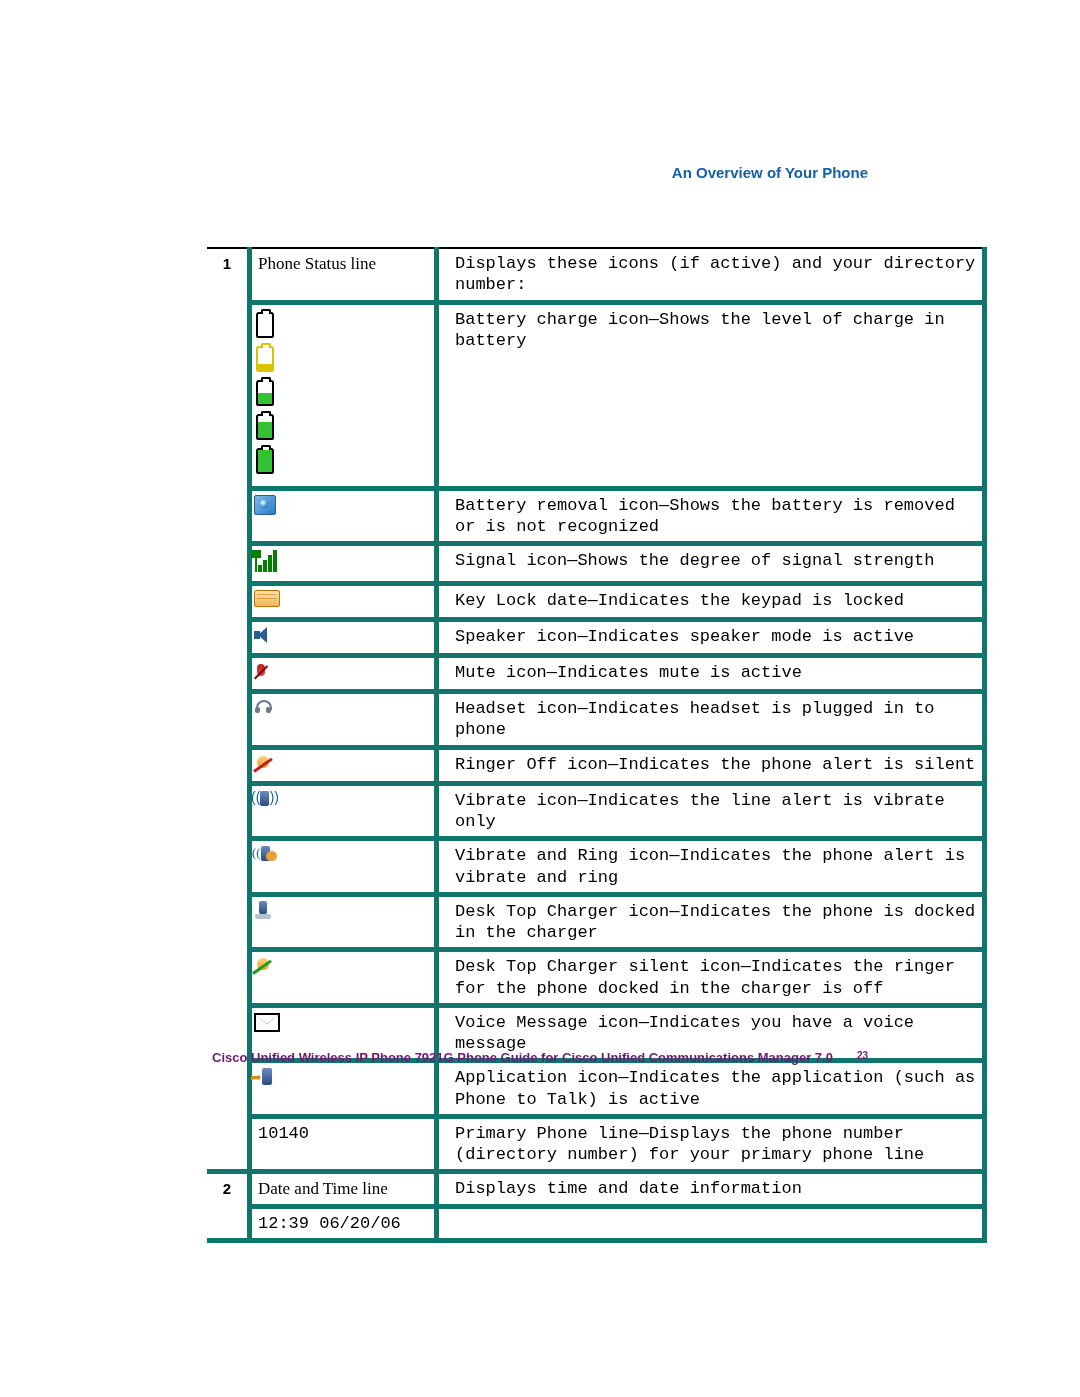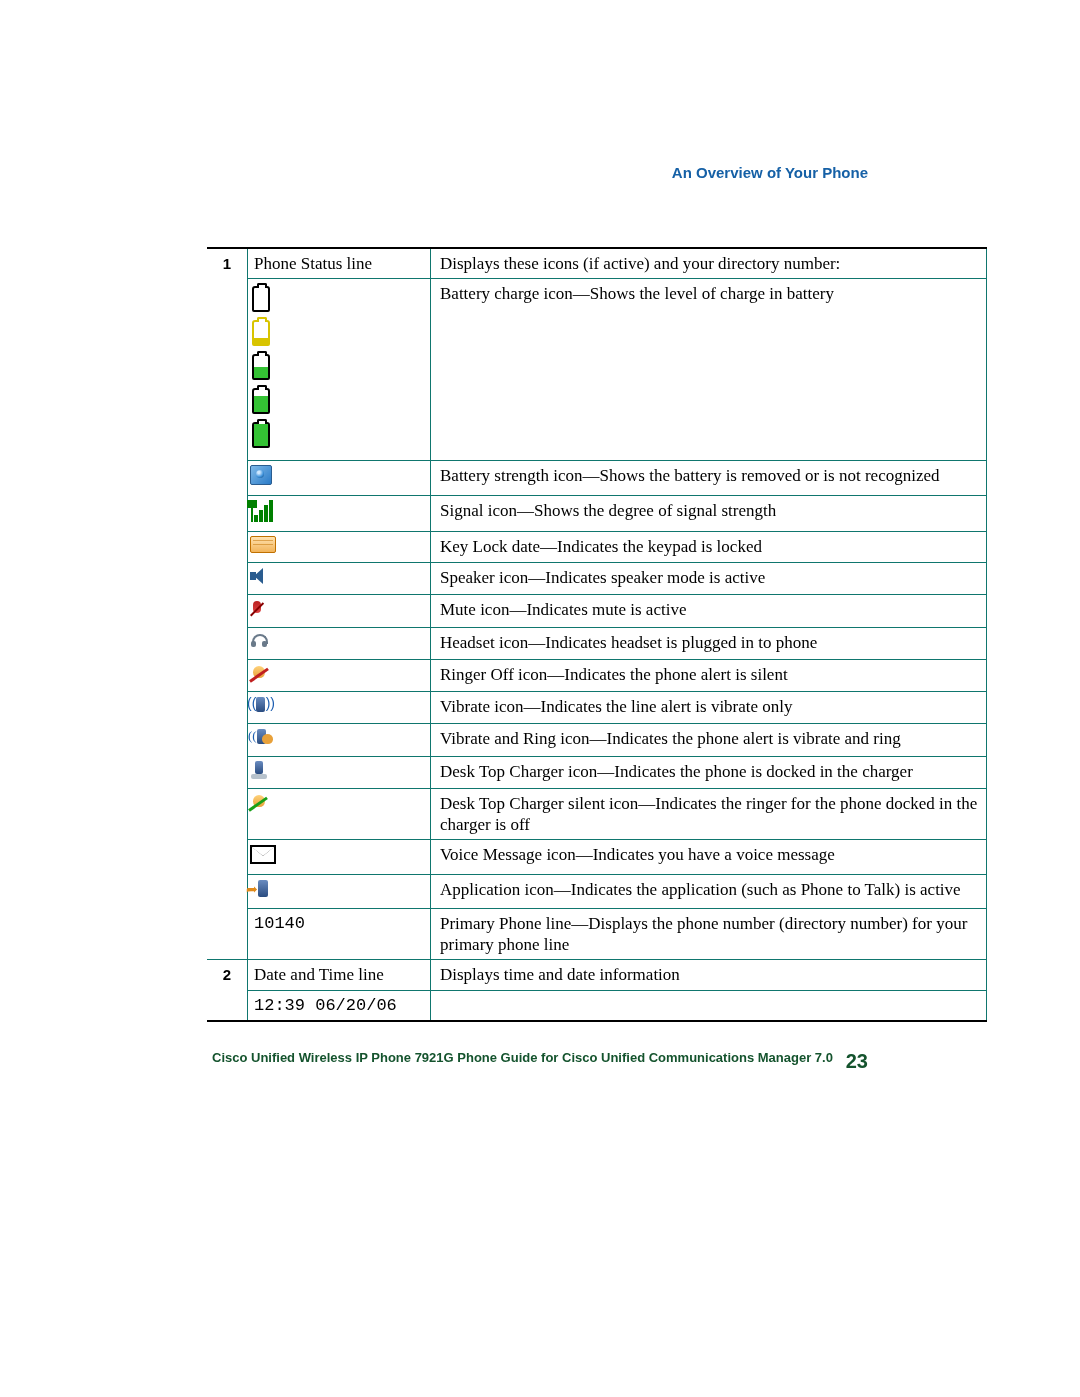--- a/index.html
+++ b/index.html
@@ -1,23 +1,23 @@
 <!DOCTYPE html>
 <html><head>
 <meta charset="utf-8">
 <style>
   html,body{margin:0;padding:0;background:#fff;}
   body{font-family:"Times New Roman",Times,serif;font-size:17px;color:#000;}
   .page{position:relative;width:960px;height:1397px;margin:0 auto;box-sizing:border-box;}
   .header-title{position:absolute;top:164px;right:152px;font-family:Arial,Helvetica,sans-serif;font-weight:bold;font-size:15px;color:#1560a6;}
   table.main{position:absolute;left:147px;top:247px;width:780px;border-collapse:collapse;border-top:2px solid #000;border-bottom:2px solid #000;}
-  table.main td{border:1px solid #0f766e;padding:4px 6px 4px 6px;vertical-align:top;font-size:17px;line-height:1.25;}
+  table.main td{border:5px solid #0f766e;padding:4px 6px 4px 6px;vertical-align:top;font-size:17px;line-height:1.25;}
   table.main td.num{width:28px;font-family:Arial,Helvetica,sans-serif;font-weight:bold;font-size:15px;text-align:center;border-left:none;padding-top:6px;}
   table.main td.label{width:170px;padding-left:6px;}
-  table.main td.desc{padding-left:9px;}
+  table.main td.desc{padding-left:16px;font-family:Liberation Mono, monospace;}
   .sans{font-family:Liberation Mono, monospace;font-size:15px;}
   .icon-cell{text-align:left;padding-left:2px !important;}
   .battery{display:block;width:14px;height:22px;border:2px solid #000;border-radius:3px 3px 2px 2px;position:relative;margin:3px 0 8px 2px;}
   .battery::before{content:"";position:absolute;top:-5px;left:3px;width:6px;height:3px;border:2px solid #000;border-bottom:none;border-radius:2px 2px 0 0;background:#fff;}
   .battery .fill{position:absolute;left:0;right:0;bottom:0;background:#34c234;}
   .bat1 .fill{height:0;}
   .bat2{border-color:#d8c400;} .bat2::before{border-color:#d8c400;}
   .bat2 .fill{height:6px;background:#d8c400;}
   .bat3 .fill{height:11px;}
   .bat4 .fill{height:16px;}
@@ -60,22 +60,22 @@
   .docksilent{display:inline-block;width:20px;height:18px;position:relative;}
   .docksilent::before{content:"";position:absolute;left:3px;top:2px;width:12px;height:12px;border-radius:50% 50% 45% 45%;background:linear-gradient(#ffd27a,#e8a13a);}
   .docksilent::after{content:"";position:absolute;left:-1px;top:16px;width:22px;height:3px;background:#18a018;transform:rotate(-35deg);transform-origin:left center;}
   .envelope{display:inline-block;width:22px;height:15px;border:2px solid #000;position:relative;margin-top:1px;}
   .envelope::after{content:"";position:absolute;left:0;top:0;width:0;height:0;border-left:11px solid transparent;border-right:11px solid transparent;border-top:9px solid #fff;}
   .envelope::before{content:"";position:absolute;left:-1px;top:-1px;width:0;height:0;border-left:12px solid transparent;border-right:12px solid transparent;border-top:10px solid #000;z-index:0;}
   .envelope i{position:absolute;left:0;top:0;width:0;height:0;border-left:11px solid transparent;border-right:11px solid transparent;border-top:8px solid #fff;z-index:1;}
   .appicon{display:inline-block;width:22px;height:20px;position:relative;}
   .appicon::before{content:"";position:absolute;left:8px;top:1px;width:10px;height:17px;border-radius:2px;background:linear-gradient(#6a8cc0,#2a4c80);}
   .appicon::after{content:"➦";position:absolute;left:-4px;top:2px;font-size:14px;color:#e08a1a;}
-  .footer{position:absolute;left:152px;top:1050px;right:152px;font-family:Arial,Helvetica,sans-serif;font-weight:bold;font-size:13px;color:#14532d;}
-  .footer .pagenum{float:right;font-size:20px;}
+  .footer{position:absolute;left:152px;top:1050px;right:152px;font-family:Arial,Helvetica,sans-serif;font-weight:bold;font-size:13px;color:#701a75;}
+  .footer .pagenum{float:right;font-size:10px;}
   
   table.main tr:first-child td{border-top:2px solid #000;}
 </style>
 </head>
 <body>
 
 <div class="page">
 
   <div class="header-title">An Overview of Your Phone</div>
 
@@ -104,21 +104,21 @@
             </span>
         <span class="battery bat5">
               <span class="fill"></span>
             </span>
       </td>
       <td class="desc">Battery charge icon—Shows the level of charge in battery</td>
     </tr>
 
     <tr>
       <td class="label icon-cell"><span class="sq-icon"></span></td>
-      <td class="desc">Battery strength icon—Shows the battery is removed or is not recognized</td>
+      <td class="desc">Battery removal icon—Shows the battery is removed or is not recognized</td>
     </tr>
 
     <tr>
       <td class="label icon-cell">
         <span class="signal">
           <span class="ant"></span><span class="pole"></span>
           <span class="b1"></span><span class="b2"></span><span class="b3"></span><span class="b4"></span>
         </span>
       </td>
       <td class="desc">Signal icon—Shows the degree of signal strength</td>

